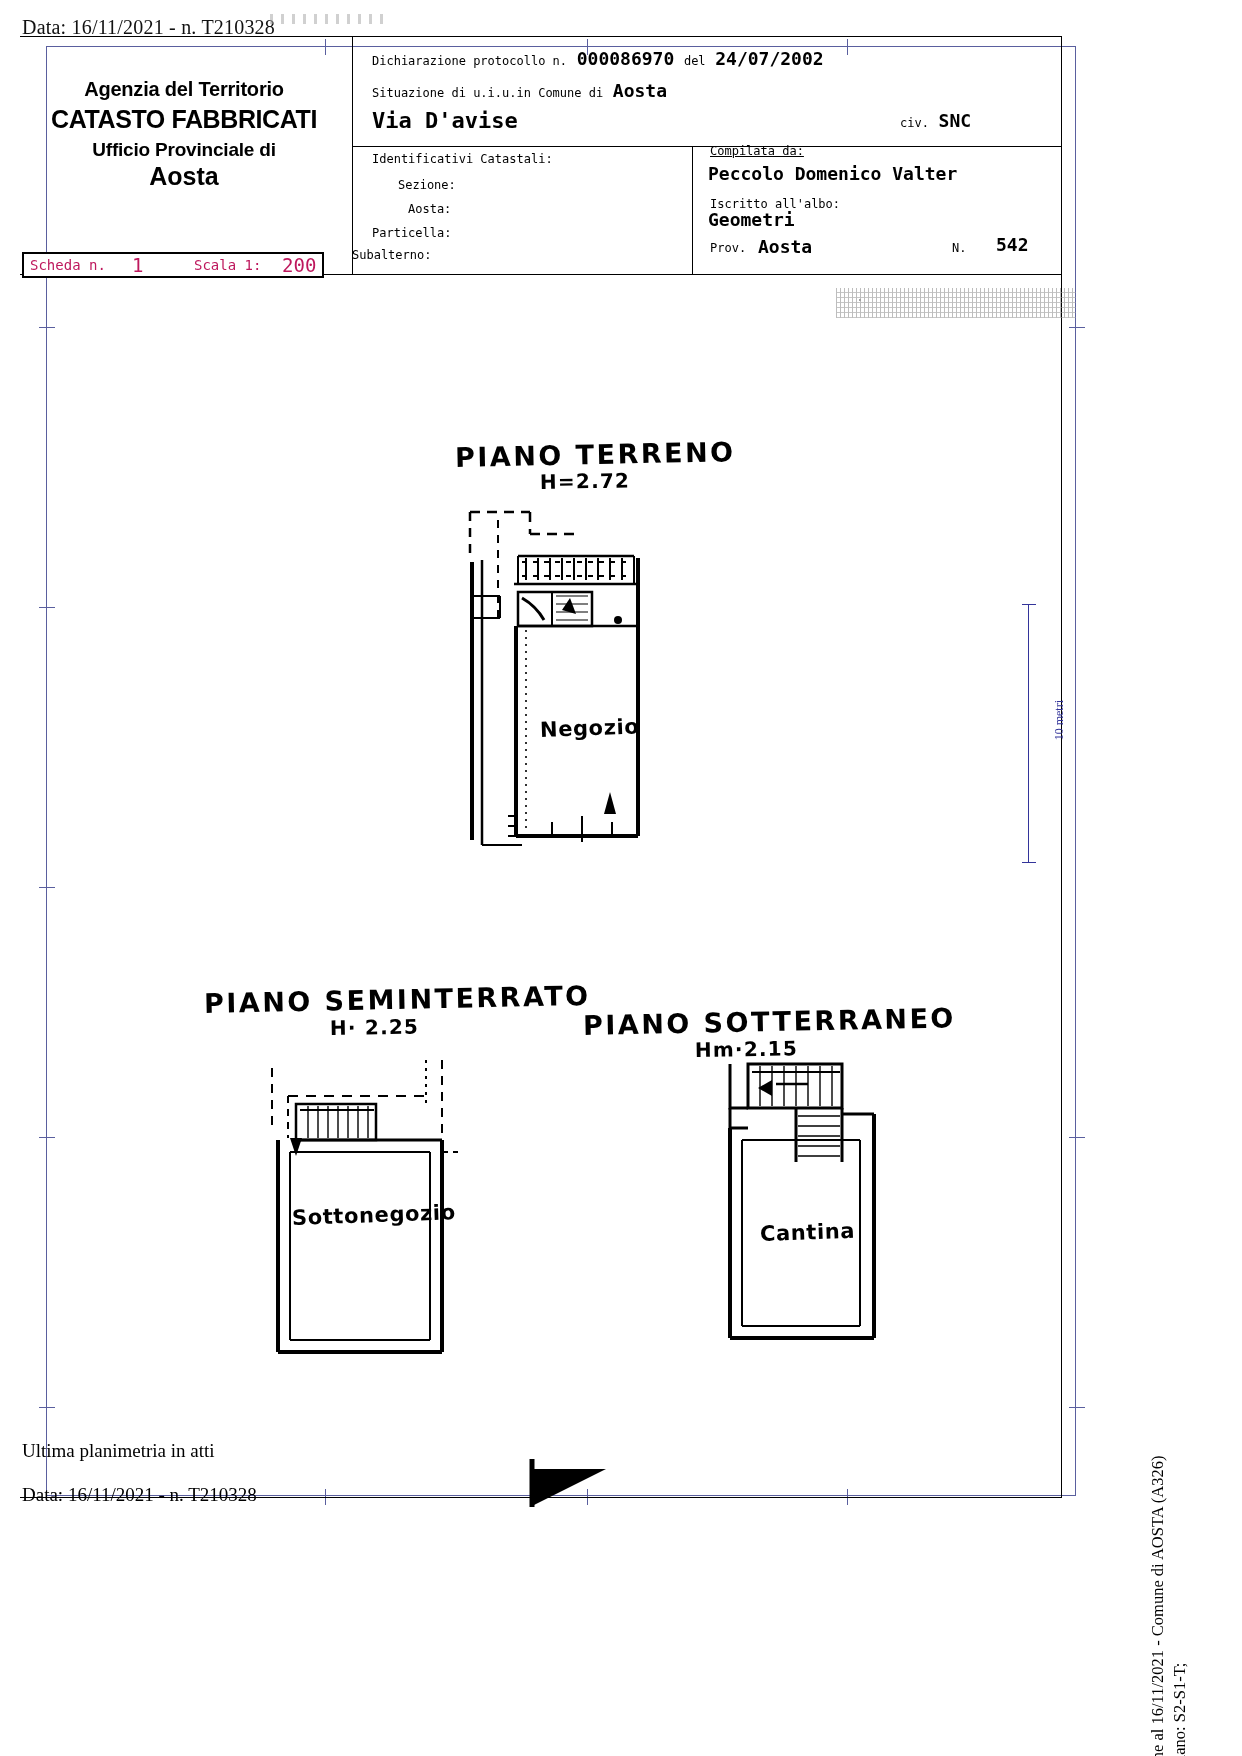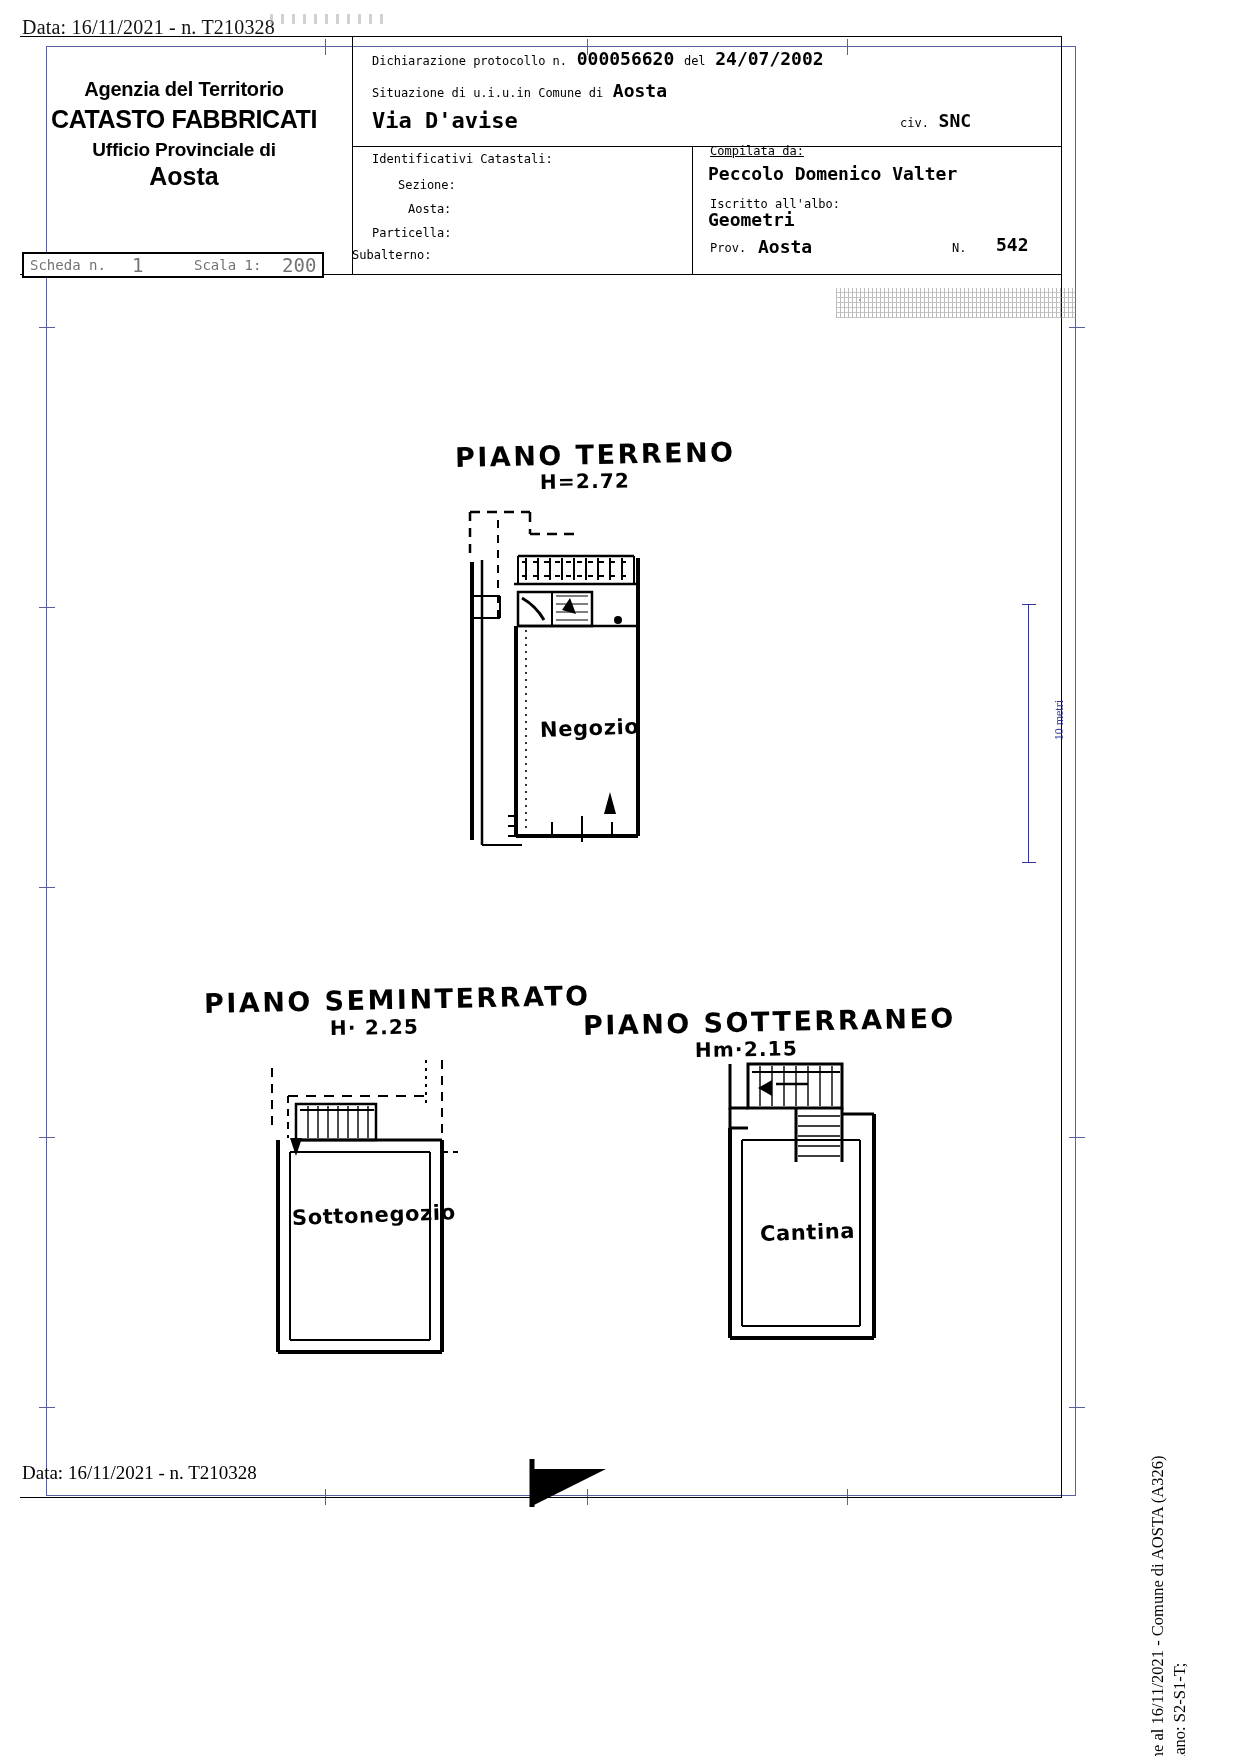--- a/index.html
+++ b/index.html
@@ -53,21 +53,21 @@
   .agency .l1{font-size:20px;font-weight:bold;letter-spacing:-.2px;}
   .agency .l2{font-size:25px;font-weight:bold;letter-spacing:-.4px;margin-top:4px;}
   .agency .l3{font-size:19px;font-weight:bold;letter-spacing:-.2px;margin-top:5px;}
   .agency .l4{font-size:25px;font-weight:bold;margin-top:1px;}
 
   .scheda-box{
     position:absolute;left:22px;top:252px;width:302px;height:26px;
     border:2px solid #000;box-sizing:border-box;background:#fff;
     font-family:"DejaVu Sans Mono",monospace;
   }
-  .scheda-box span{position:absolute;top:3px;font-size:14px;color:#737373;white-space:nowrap;}
+  .scheda-box span{position:absolute;top:3px;font-size:14px;color:#be185d;white-space:nowrap;}
   .scheda-box .lbl1{left:6px;}
   .scheda-box .v1{left:108px;font-size:19px;top:0px;font-weight:500;}
   .scheda-box .lbl2{left:170px;}
   .scheda-box .v2{left:258px;font-size:19px;top:0px;font-weight:500;}
 
   .mono{font-family:"DejaVu Sans Mono",monospace;color:#000;}
   .f-lbl{font-size:12px;}
   .f-val{font-size:18px;font-weight:bold;}
 
   .row-proto{position:absolute;left:372px;top:48px;white-space:nowrap;}
@@ -200,21 +200,21 @@
 
   <div class="scheda-box">
     <span class="lbl1">Scheda n.</span>
     <span class="v1">1</span>
     <span class="lbl2">Scala 1:</span>
     <span class="v2">200</span>
   </div>
 
   <div class="row-proto mono">
     <span class="f-lbl">Dichiarazione protocollo n.</span>
-    <span class="f-val">000056620</span>
+    <span class="f-val">000086970</span>
     <span class="f-lbl">del</span>
     <span class="f-val">24/07/2002</span>
   </div>
 
   <div class="row-plan mono">
     <span class="f-lbl">Situazione di u.i.u.in Comune di</span>
     <span class="f-val">Aosta</span>
   </div>
 
   <div class="row-via mono">
@@ -366,16 +366,17 @@
     <div>Catasto dei Fabbricati - Situazione al 16/11/2021 - Comune di AOSTA (A326)</div>
     <div>VIA CLAUDE D'AVISE SNC piano: S2-S1-T;</div>
   </div>
 
   <svg class="north" viewBox="0 0 90 56">
     <path d="M8 4 L8 52" stroke="#000" stroke-width="5" fill="none"></path>
     <polygon points="10,14 82,14 10,50" fill="#000"></polygon>
   </svg>
 
   <div class="footer">
+    <div class="f1">Ultima planimetria in atti</div>
     <div class="f2">Data: 16/11/2021 - n. T210328</div>
   </div>
 
 </div>
 
 </body></html>

